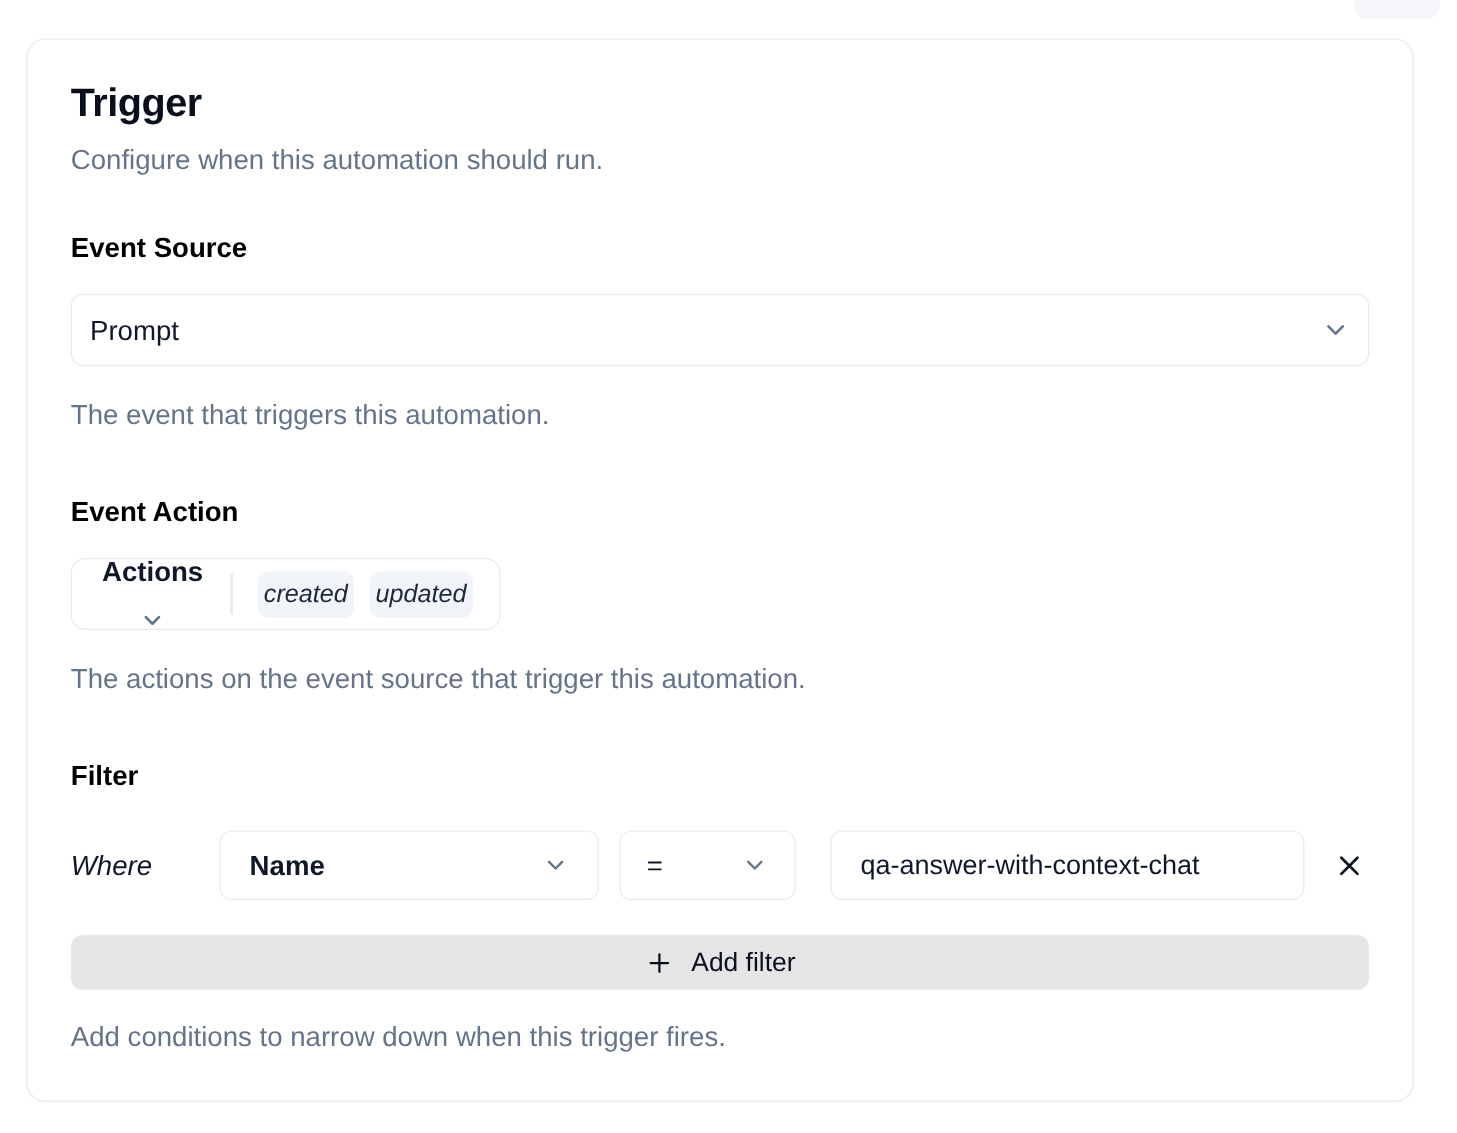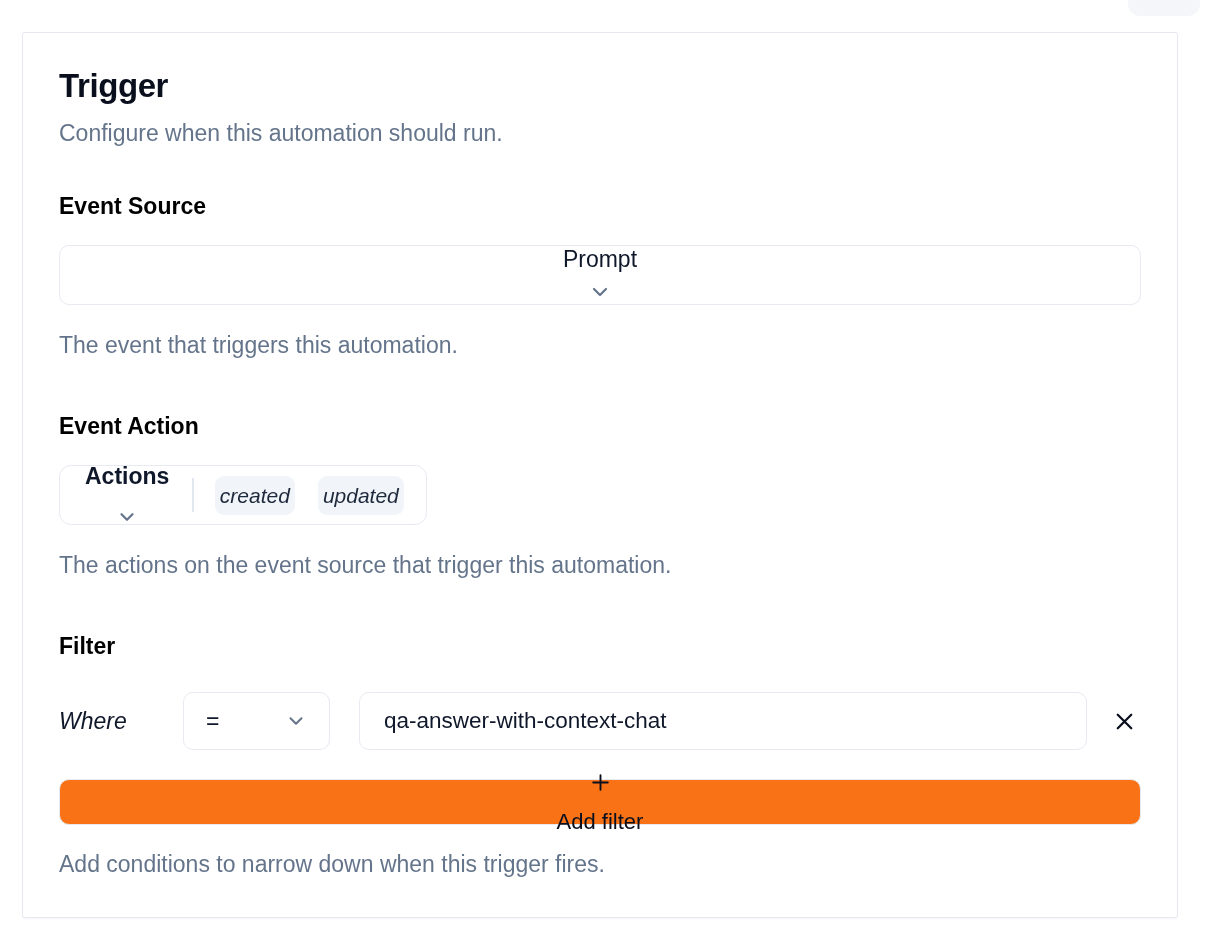--- a/index.html
+++ b/index.html
@@ -19,21 +19,21 @@
     background: #f3f4f7;
     border-radius: 12px;
     opacity: 0.8;
   }
   .card {
     position: absolute;
     left: 22px; top: 32px;
     width: 1156px; height: 886px;
     background: #ffffff;
     border: 1.5px solid #e6e9f0;
-    border-radius: 3px;
+    border-radius: 16px;
     box-shadow: 0 1px 2px rgba(16,24,40,0.04);
     padding: 34px 36px 40px 36px;
   }
   .card-title {
     font-size: 33px;
     font-weight: 700;
     letter-spacing: -0.4px;
     color: #0a0f1e;
     margin: 0 0 15px 0;
   }
@@ -53,21 +53,20 @@
     border: 1.5px solid #e7eaf0;
     border-radius: 10px;
     background: #fff;
     display: flex;
     align-items: center;
     justify-content: space-between;
     padding: 0 15px;
     font-size: 23px;
     color: #0f172a;
     cursor: pointer;
-    flex-direction: column;
   }
   .helper {
     font-size: 23px;
     color: #64748b;
     margin: 27px 0 0 0;
   }
   .section-gap { height: 54px; }
   .action-box {
     display: inline-flex;
     align-items: center;
@@ -95,21 +94,21 @@
   }
   .badge {
     background: #f1f5f9;
     color: #1e293b;
     font-size: 21px;
     border-radius: 9px;
     padding: 9px 5px;
     line-height: 1;
     font-style: italic;
   }
-  .badge + .badge { margin-left: 23px; }
+  .badge + .badge { margin-left: 13px; }
   .filter-row {
     display: flex;
     align-items: center;
     margin: 0 0 29px 0;
   }
   .where-label {
     font-size: 23px;
     color: #0f172a;
     width: 88px;
     flex: 0 0 auto;
@@ -170,31 +169,30 @@
     justify-content: center;
     cursor: pointer;
     padding: 0;
     flex: 0 0 auto;
   }
   .add-filter-btn {
     width: 100%;
     height: 46px;
     border: 1.5px solid #e7eaf0;
     border-radius: 10px;
-    background: #f97316;
+    background: #e5e5e5;
     display: flex;
     align-items: center;
     justify-content: center;
     gap: 14px;
     font-size: 22px;
     font-weight: 500;
     color: #0a0f1e;
     font-family: "Liberation Sans", "DejaVu Sans", sans-serif;
     cursor: pointer;
-    flex-direction: column;
   }
   .helper-last { margin-top: 26px; }
   svg { display: block; }
 </style>
 </head>
 <body>
 
 <div class="top-artifact"></div>
 
 <div class="card">
@@ -234,20 +232,28 @@
   <p class="helper">The actions on the event source that trigger this automation.</p>
 
   <div class="section-gap"></div>
 
   
   <div class="field-label" style="margin-bottom:32px;">Filter</div>
 
   <div class="filter-row">
     <span class="where-label">Where</span>
 
+    <div class="field-select">
+      <span>Name</span>
+      <span>
+        <svg width="22" height="22" viewBox="0 0 24 24" fill="none" stroke="#64748b" stroke-width="2.2" stroke-linecap="round" stroke-linejoin="round">
+            <path d="M6 9l6 6 6-6"></path>
+          </svg>
+      </span>
+    </div>
 
     <div class="op-select">
       <span>=</span>
       <span>
         <svg width="22" height="22" viewBox="0 0 24 24" fill="none" stroke="#64748b" stroke-width="2.2" stroke-linecap="round" stroke-linejoin="round">
             <path d="M6 9l6 6 6-6"></path>
           </svg>
       </span>
     </div>
 

